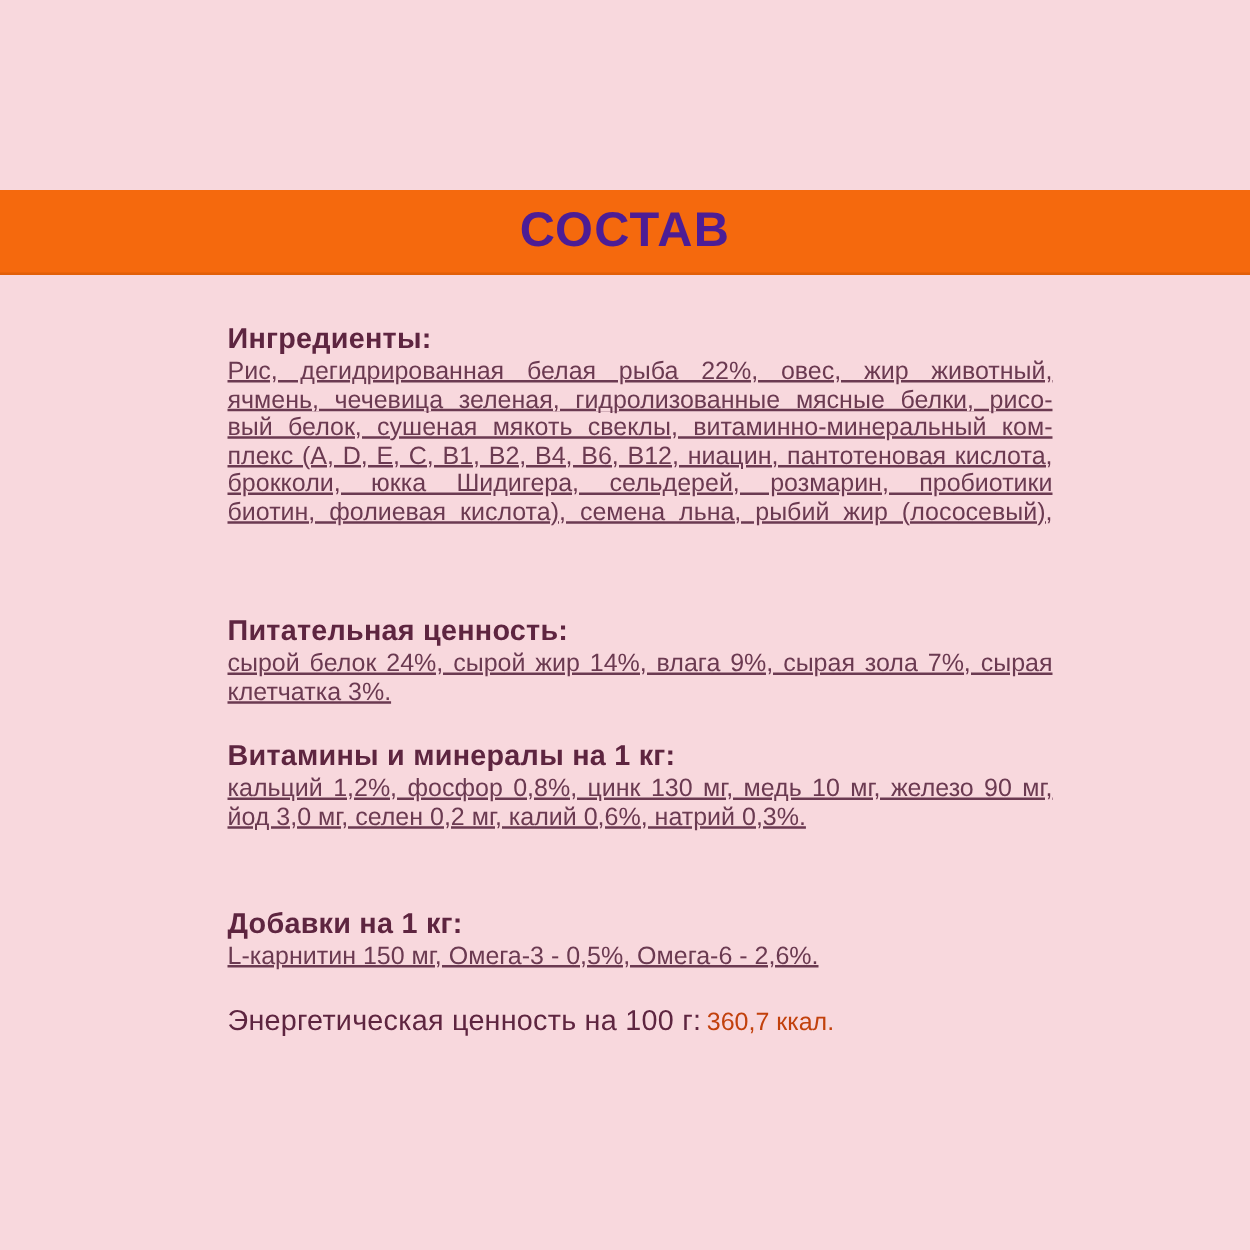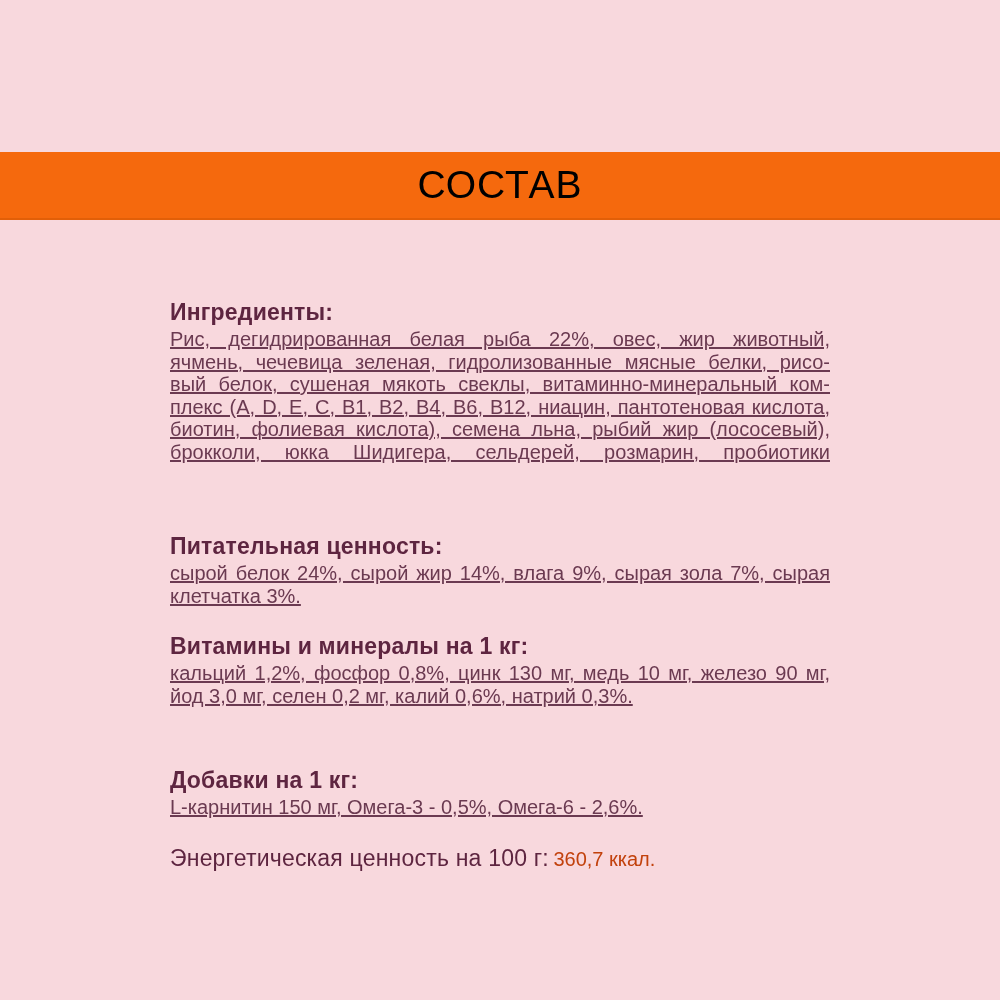--- a/index.html
+++ b/index.html
@@ -20,38 +20,37 @@
     left: 0;
     width: 1000px;
     height: 66px;
     background: #F5690D;
     border-bottom: 2px solid #E25F08;
     display: flex;
     align-items: center;
     justify-content: center;
   }
   .banner-title {
-    color: #000000;
+    color: #4c1d95;
     font-size: 39px;
-    font-weight: 400;
+    font-weight: 700;
     letter-spacing: 1px;
     line-height: 1;
     padding-bottom: 2px;
   }
   .content {
     position: absolute;
     left: 170px;
     width: 660px;
     top: 0;
   }
   .sec {
     position: absolute;
-    left: 0;
+    left: 12px;
     width: 660px;
-    margin-top: 42px;
   }
   .sec-heading {
     display: block;
     color: #5E2540;
     font-size: 23px;
     font-weight: 700;
     line-height: 28px;
     letter-spacing: 0.2px;
     margin-bottom: 2px;
   }
@@ -95,22 +94,22 @@
 
   <div class="content">
 
     <div class="sec" style="top:256px">
       <span class="sec-heading">Ингредиенты:</span>
       <div class="sec-body">
           <div class="tline">Рис, дегидрированная белая рыба 22%, овес, жир животный,</div>
           <div class="tline">ячмень, чечевица зеленая, гидролизованные мясные белки, рисо-</div>
           <div class="tline">вый белок, сушеная мякоть свеклы, витаминно-минеральный ком-</div>
           <div class="tline">плекс (A, D, E, C, B1, B2, B4, B6, B12, ниацин, пантотеновая кислота,</div>
+          <div class="tline">брокколи, юкка Шидигера, сельдерей, розмарин, пробиотики</div>
           <div class="tline">биотин, фолиевая кислота), семена льна, рыбий жир (лососевый),</div>
-          <div class="tline">брокколи, юкка Шидигера, сельдерей, розмарин, пробиотики</div>
         </div>
     </div>
 
     <div class="sec" style="top:490px">
       <span class="sec-heading">Питательная ценность:</span>
       <div class="sec-body">
           <div class="tline">сырой белок 24%, сырой жир 14%, влага 9%, сырая зола 7%, сырая</div>
           <div class="tline last">клетчатка 3%.</div>
         </div>
     </div>

